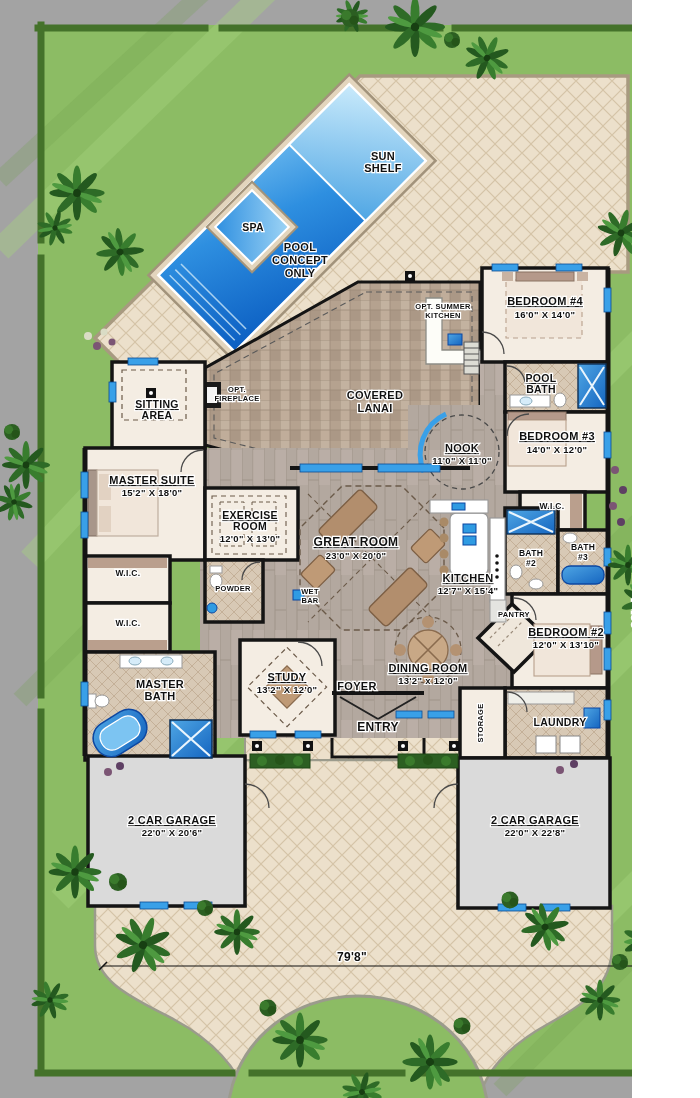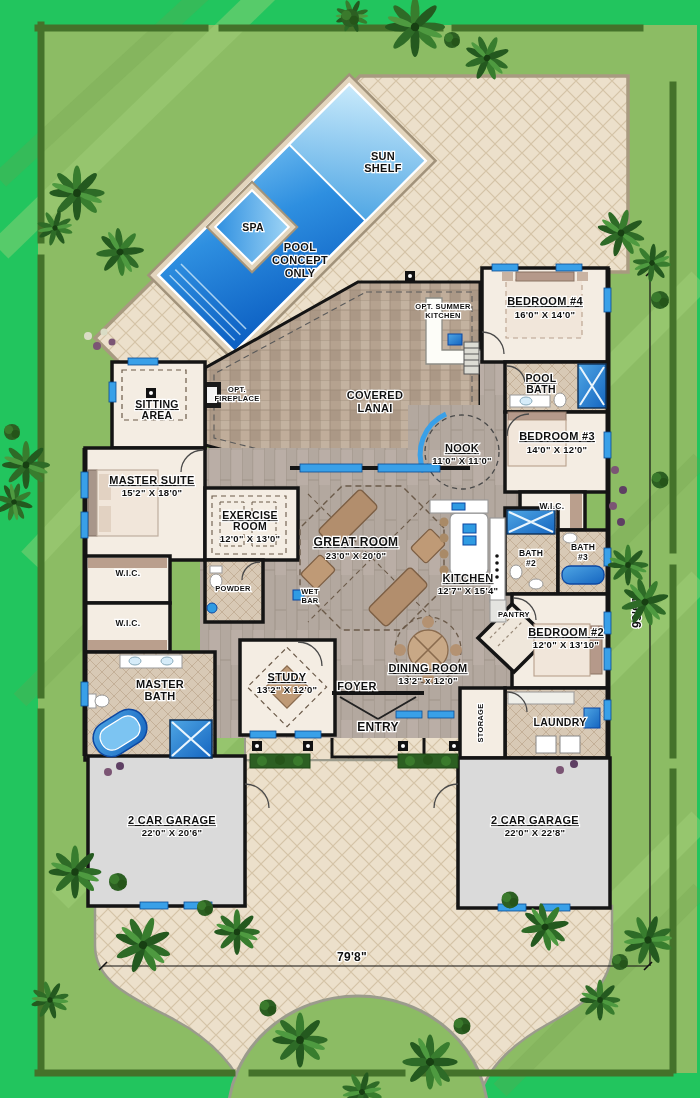--- a/index.html
+++ b/index.html
@@ -1,16 +1,16 @@
 <!DOCTYPE html>
 <html><head>
 <meta charset="utf-8">
 <style>
   html,body{margin:0;padding:0;background:#ffffff;}
-  #stage{position:relative;width:700px;height:1098px;overflow:hidden;background:#22c55e;}
+  #stage{position:relative;width:632px;height:1098px;overflow:hidden;background:#a3a3a3;}
   svg{display:block;}
   text{font-family:"Liberation Sans",sans-serif;font-weight:700;fill:#101010;
        stroke:#ffffff;stroke-width:2.4px;paint-order:stroke;text-anchor:middle;letter-spacing:.3px;}
   .t12{font-size:12px}.t11{font-size:11px}.t10{font-size:10.5px}.t8{font-size:8.5px}.t7{font-size:7.5px}
   .dims{font-size:9.5px;stroke-width:2.1px;}
   .u{text-decoration:underline;}
 </style>
 </head>
 <body>
 

